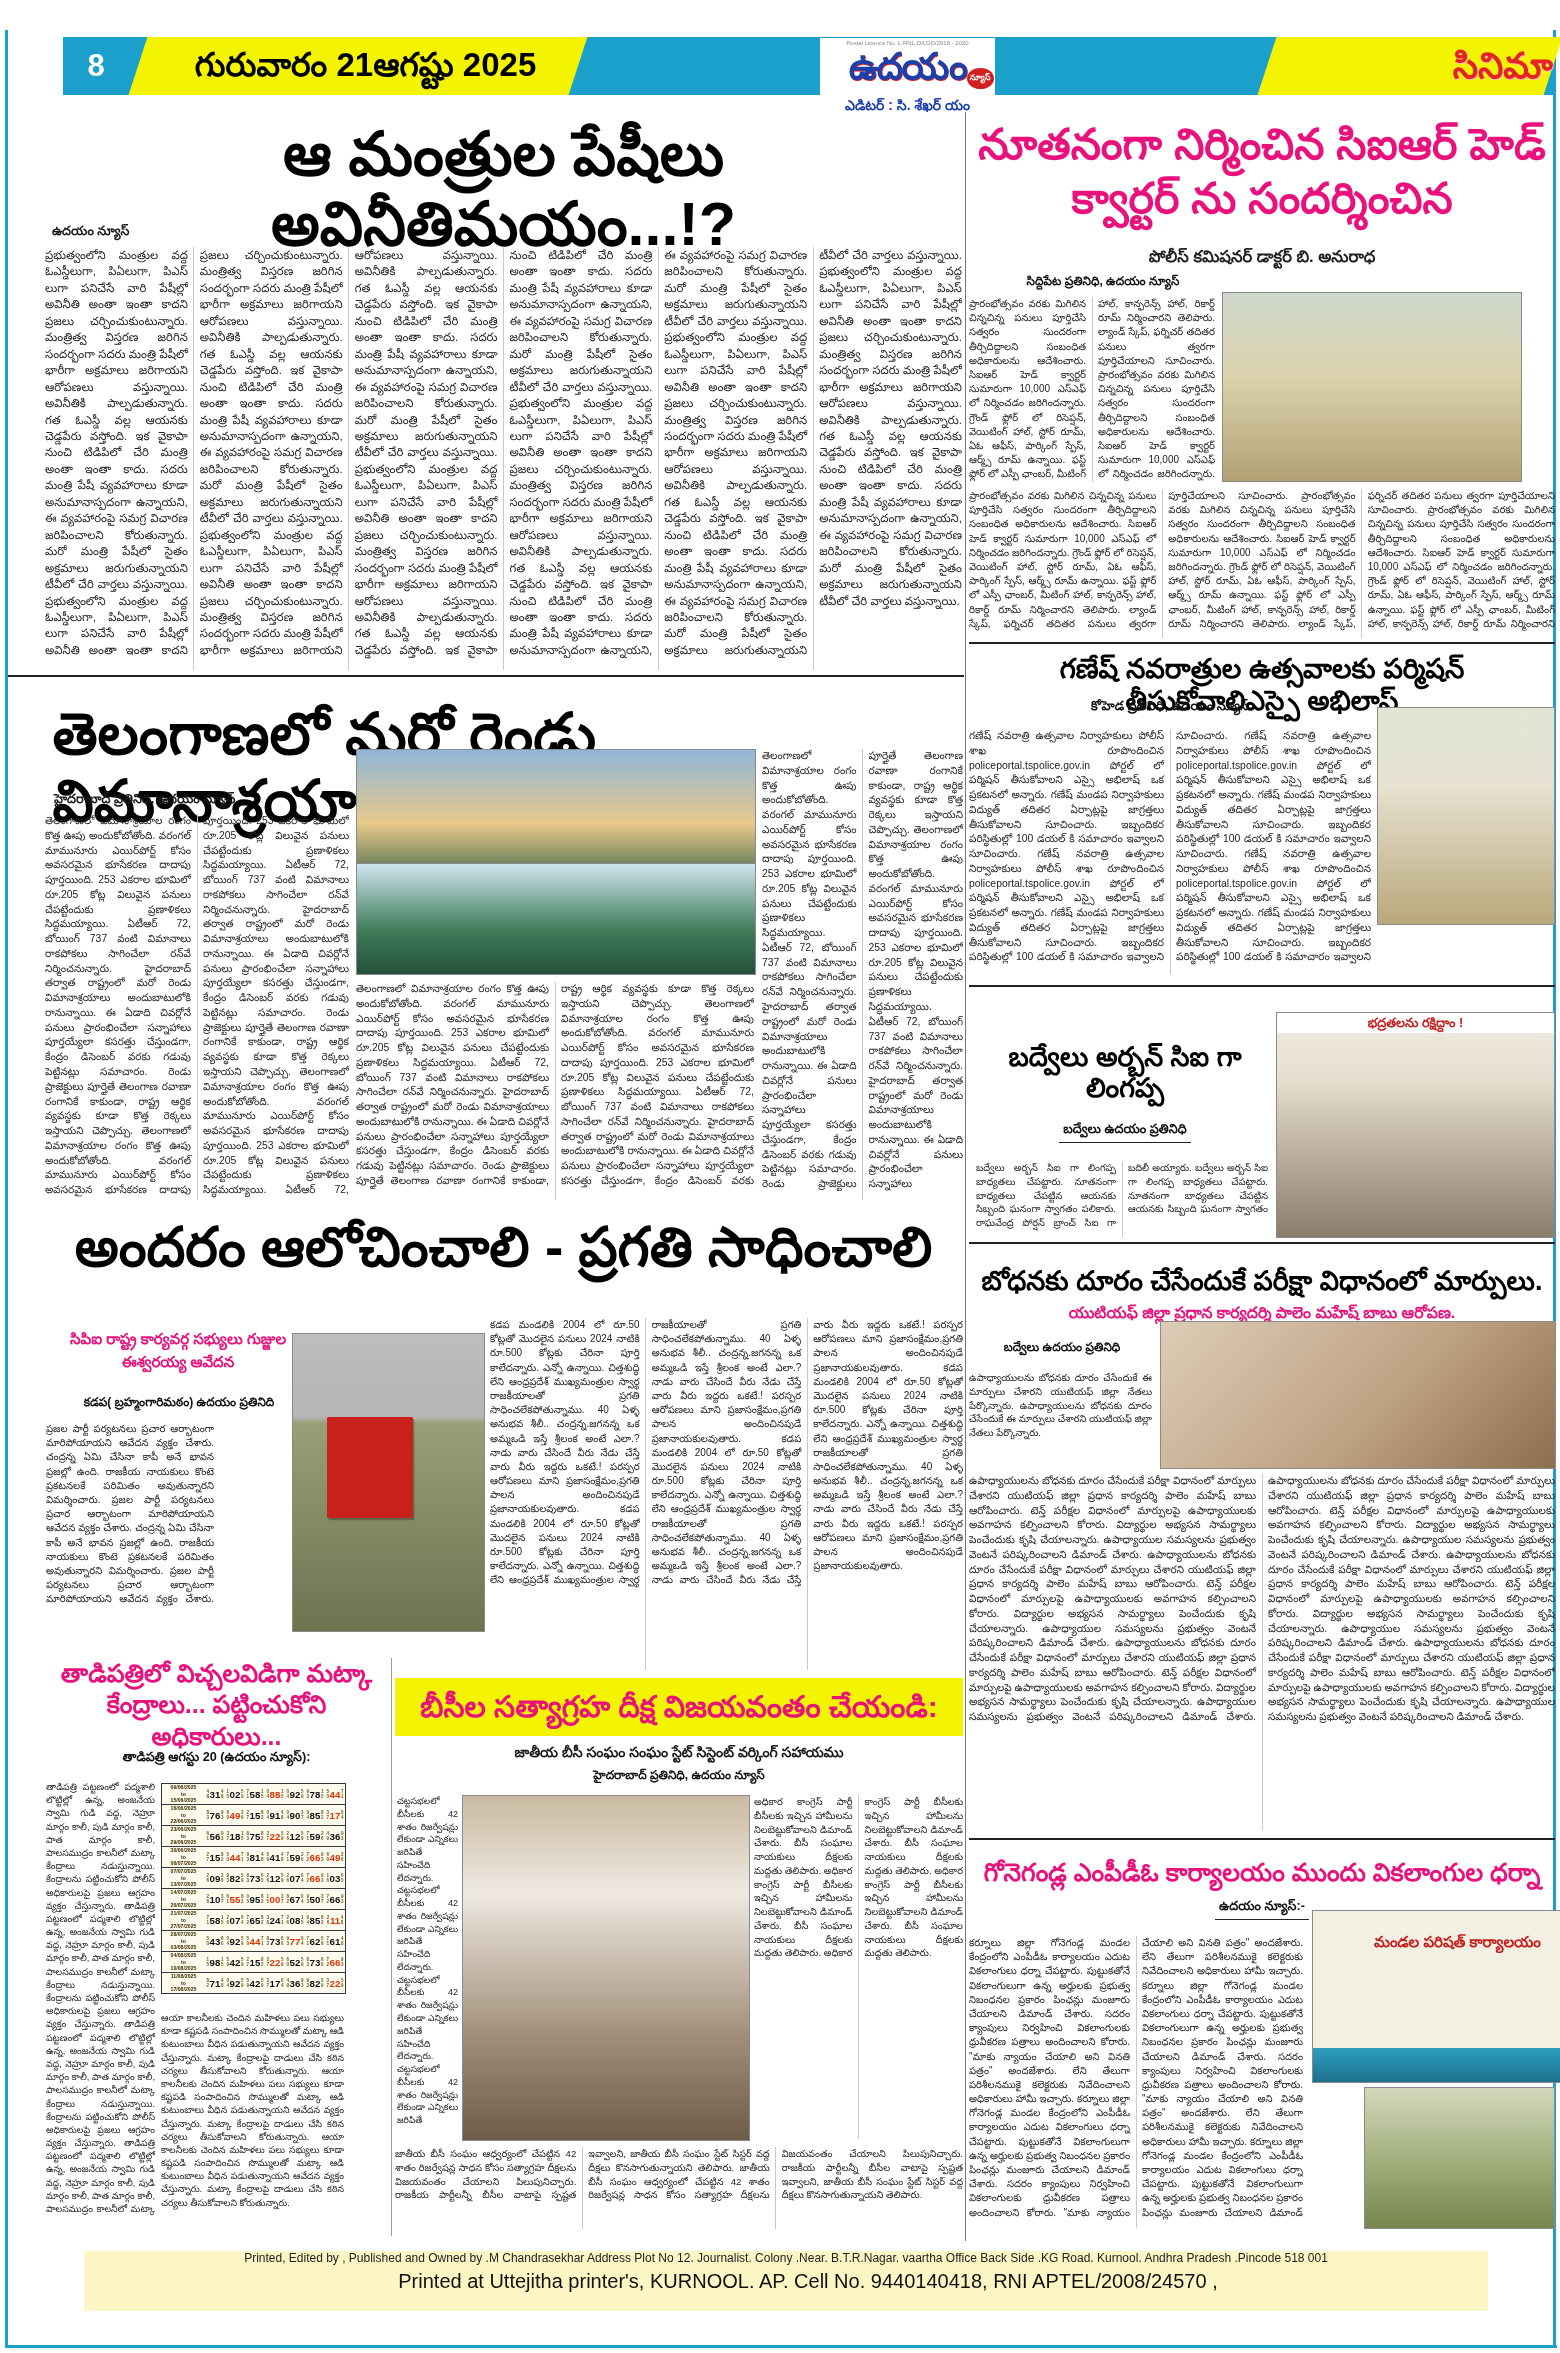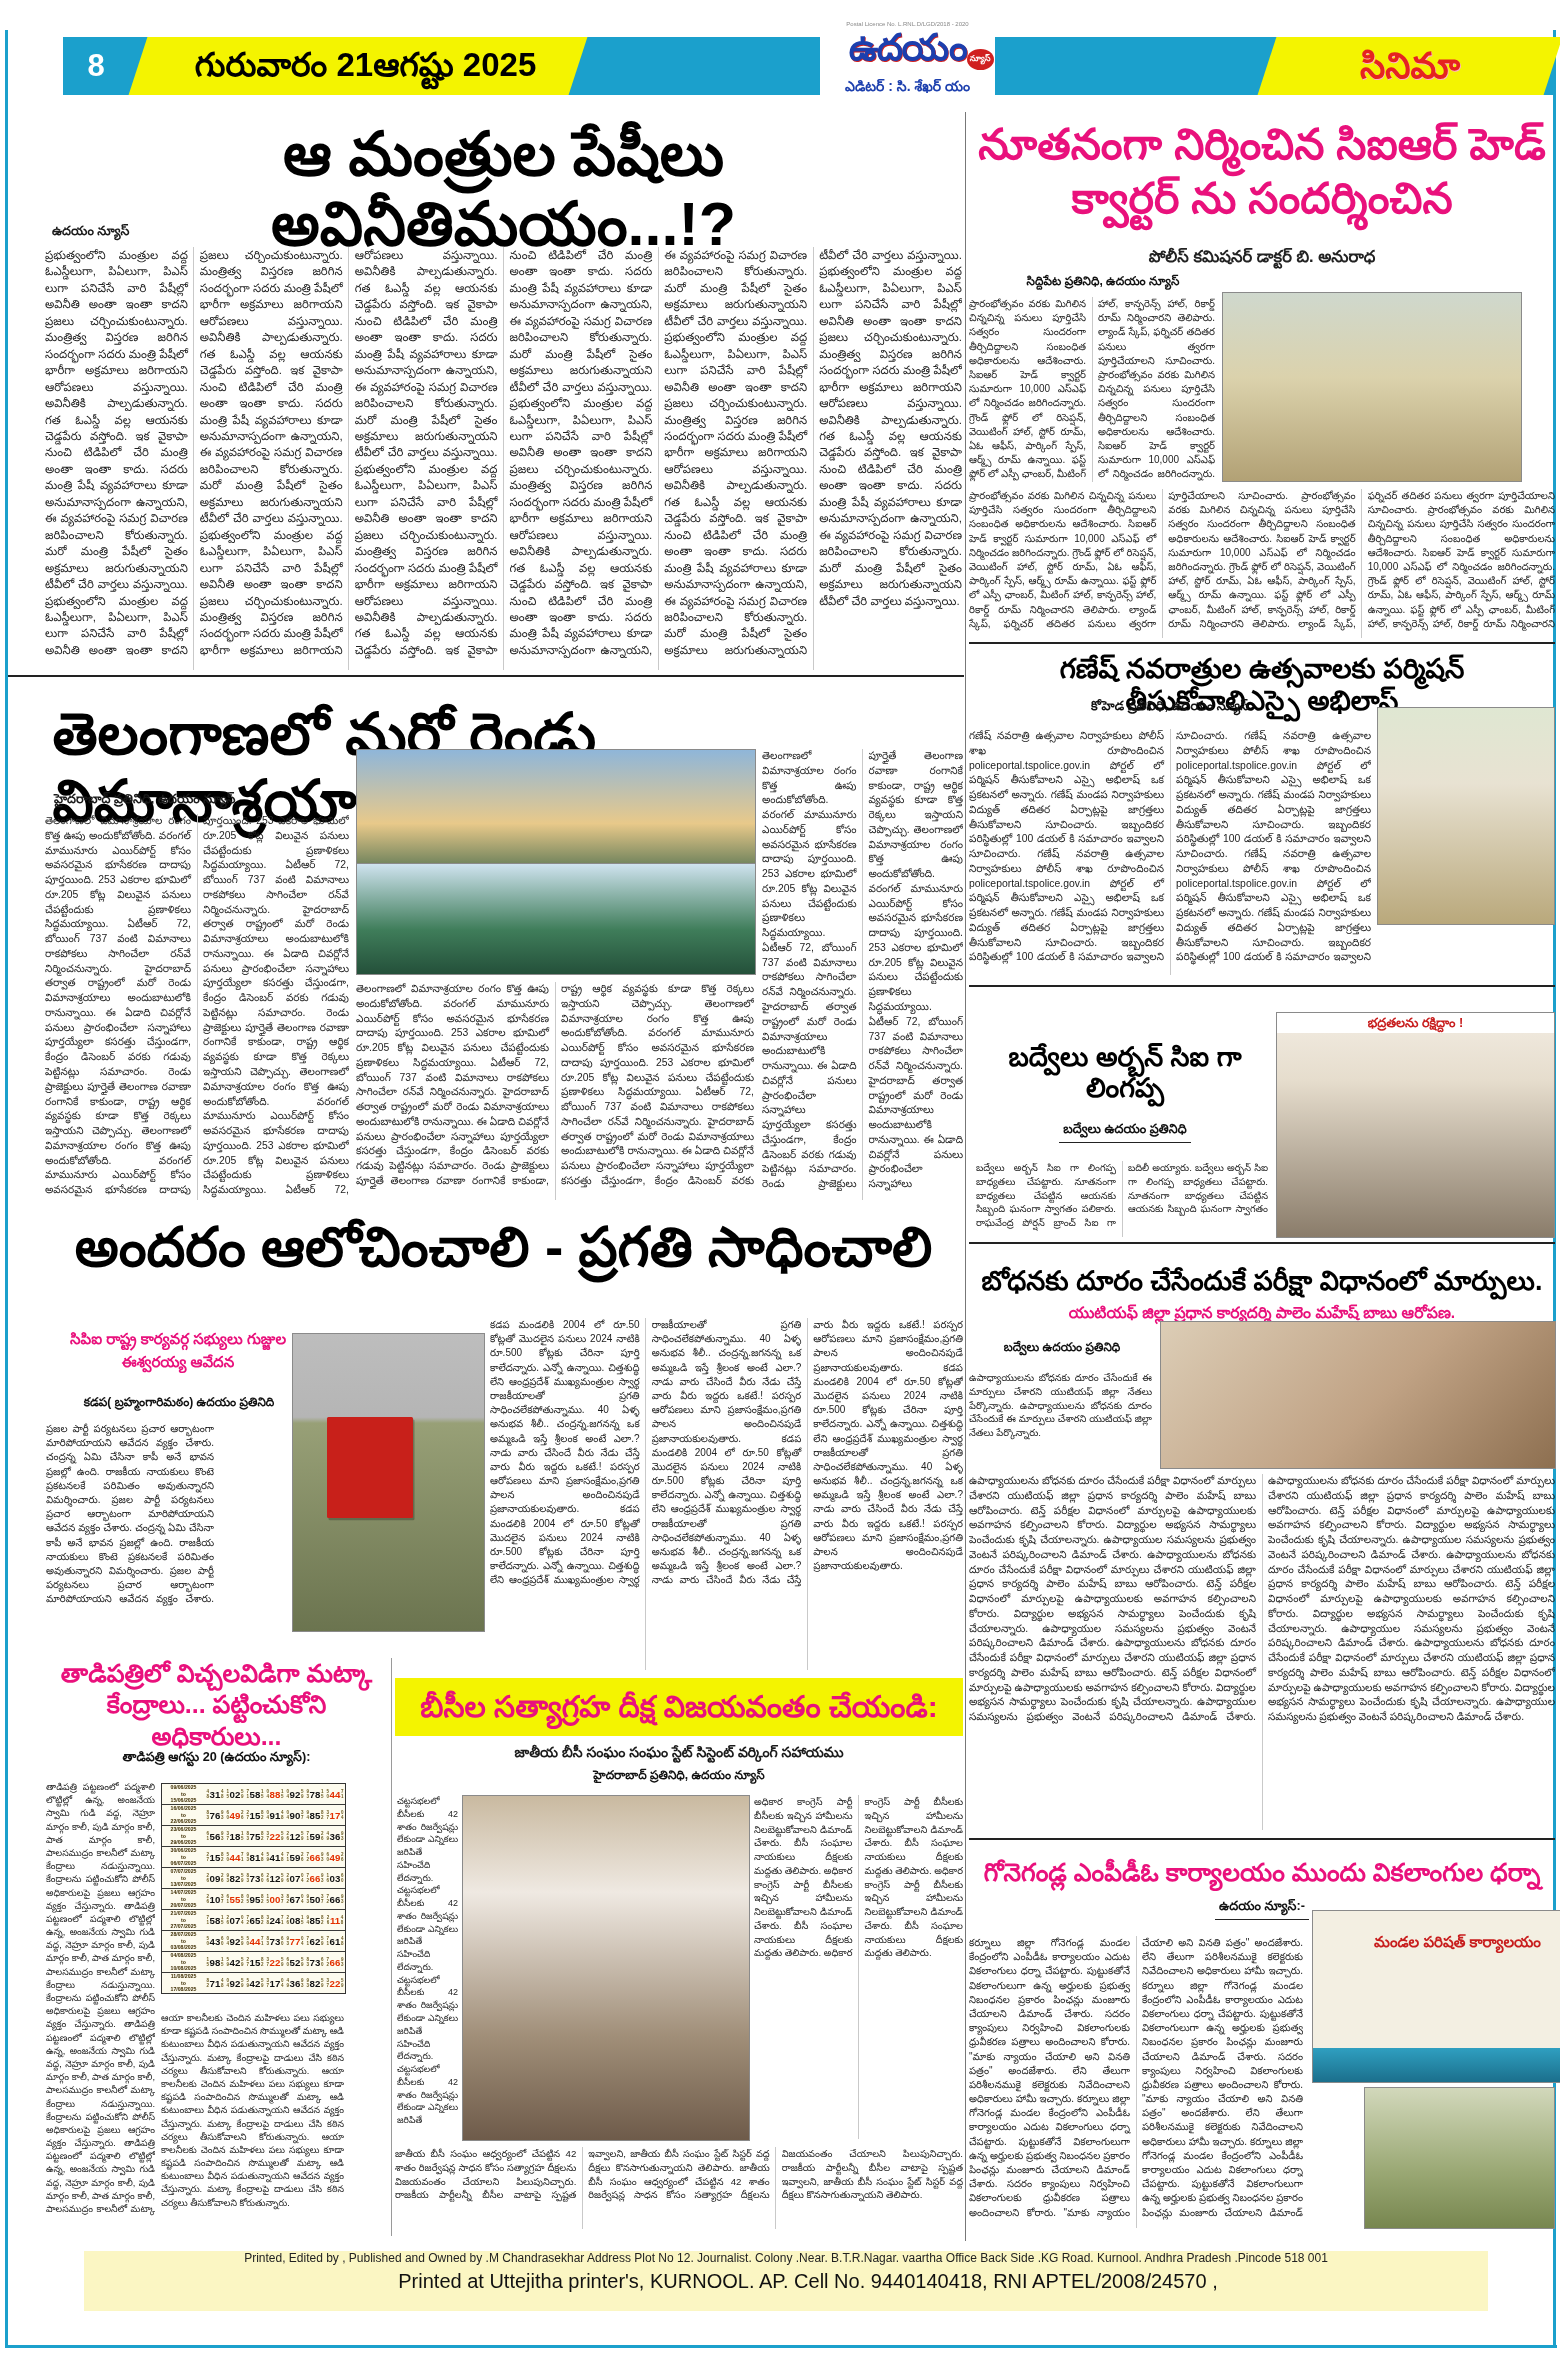--- a/index.html
+++ b/index.html
@@ -42,31 +42,31 @@
   <div class="abs cyan" style="left:1553px;top:30px;width:3px;height:2318px;"></div>
   <div class="abs cyan" style="left:4.5px;top:2345px;width:1552px;height:3px;"></div>
 
   <div class="abs cyan" style="left:63px;top:37px;width:1490px;height:58px;"></div>
   <div class="abs" style="left:72px;top:43px;width:48px;height:46px;display:flex;align-items:center;justify-content:center;">
     <span style="color:#fff;font-size:31px;font-weight:900;">8</span>
   </div>
   <div class="abs yellowband skew" style="left:138px;top:37px;width:440px;height:58px;"></div>
   <div class="abs" style="left:157px;top:46px;width:417px;text-align:center;font-size:33px;font-weight:900;color:#000;">గురువారం 21ఆగష్టు 2025</div>
 
-  <div class="abs" style="left:820px;top:19px;width:175px;height:80px;background:#fff;text-align:center;">
+  <div class="abs" style="left:820px;top:38px;width:175px;height:80px;background:#fff;text-align:center;">
     <div style="font-size:6px;color:#888;margin-top:1.5px;">Postal Licence No. L.RNL.D/LGD/2018 - 2020</div>
     <div style="position:relative;">
       <span style="font-size:37px;font-weight:900;color:#1c3fae;text-shadow:0.7px 0.7px 0 #d02020;letter-spacing:-1.5px;">ఉదయం</span>
       <span style="position:absolute;right:1.5px;bottom:7.5px;background:#d02020;color:#fff;font-size:8.2px;font-weight:bold;border-radius:50%;padding:5.2px 3px;">న్యూస్</span>
     </div>
     <div style="font-size:14px;font-weight:bold;color:#1c3fae;">ఎడిటర్ : సి. శేఖర్ యం</div>
   </div>
 
   <div class="abs yellowband skew" style="left:1267px;top:37px;width:286px;height:58px;"></div>
-  <div class="abs" style="left:1267px;top:45px;width:286px;text-align:center;font-size:36px;font-weight:900;color:#e5231f;text-shadow:0.7px 0.7px 0 #ffb3c8;">సినిమా</div>
+  <div class="abs" style="left:1267px;top:45px;width:286px;text-align:right;font-size:36px;font-weight:900;color:#e5231f;text-shadow:0.7px 0.7px 0 #ffb3c8;">సినిమా</div>
 
   <div class="abs hl-black" style="left:45px;top:119px;width:917px;font-size:61px;">ఆ మంత్రుల పేషీలు అవినీతిమయం...!?</div>
   <div class="abs" style="left:52px;top:224px;width:149px;font-size:12.7px;font-weight:bold;">ఉదయం న్యూస్</div>
   <div class="abs body-text" style="left:45px;top:247px;width:917px;height:423px;column-count:6;font-size:11.6px;">ప్రభుత్వంలోని మంత్రుల వద్ద ఓఎస్డీలుగా, పిఏలుగా, పిఎస్ లుగా పనిచేసే వారి పేషీల్లో అవినీతి అంతా ఇంతా కాదని ప్రజలు చర్చించుకుంటున్నారు. మంత్రిత్వ విస్తరణ జరిగిన సందర్భంగా సదరు మంత్రి పేషీలో భారీగా అక్రమాలు జరిగాయని ఆరోపణలు వస్తున్నాయి. అవినీతికి పాల్పడుతున్నారు. గత ఓఎస్డీ వల్ల ఆయనకు చెడ్డపేరు వస్తోంది. ఇక వైకాపా నుంచి టిడిపిలో చేరి మంత్రి అంతా ఇంతా కాదు. సదరు మంత్రి పేషీ వ్యవహారాలు కూడా అనుమానాస్పదంగా ఉన్నాయని, ఈ వ్యవహారంపై సమగ్ర విచారణ జరిపించాలని కోరుతున్నారు. మరో మంత్రి పేషీలో సైతం అక్రమాలు జరుగుతున్నాయని టీవీలో చేరి వార్తలు వస్తున్నాయి.  ప్రభుత్వంలోని మంత్రుల వద్ద ఓఎస్డీలుగా, పిఏలుగా, పిఎస్ లుగా పనిచేసే వారి పేషీల్లో అవినీతి అంతా ఇంతా కాదని ప్రజలు చర్చించుకుంటున్నారు. మంత్రిత్వ విస్తరణ జరిగిన సందర్భంగా సదరు మంత్రి పేషీలో భారీగా అక్రమాలు జరిగాయని ఆరోపణలు వస్తున్నాయి. అవినీతికి పాల్పడుతున్నారు. గత ఓఎస్డీ వల్ల ఆయనకు చెడ్డపేరు వస్తోంది. ఇక వైకాపా నుంచి టిడిపిలో చేరి మంత్రి అంతా ఇంతా కాదు. సదరు మంత్రి పేషీ వ్యవహారాలు కూడా అనుమానాస్పదంగా ఉన్నాయని, ఈ వ్యవహారంపై సమగ్ర విచారణ జరిపించాలని కోరుతున్నారు. మరో మంత్రి పేషీలో సైతం అక్రమాలు జరుగుతున్నాయని టీవీలో చేరి వార్తలు వస్తున్నాయి.  ప్రభుత్వంలోని మంత్రుల వద్ద ఓఎస్డీలుగా, పిఏలుగా, పిఎస్ లుగా పనిచేసే వారి పేషీల్లో అవినీతి అంతా ఇంతా కాదని ప్రజలు చర్చించుకుంటున్నారు. మంత్రిత్వ విస్తరణ జరిగిన సందర్భంగా సదరు మంత్రి పేషీలో భారీగా అక్రమాలు జరిగాయని ఆరోపణలు వస్తున్నాయి. అవినీతికి పాల్పడుతున్నారు. గత ఓఎస్డీ వల్ల ఆయనకు చెడ్డపేరు వస్తోంది. ఇక వైకాపా నుంచి టిడిపిలో చేరి మంత్రి అంతా ఇంతా కాదు. సదరు మంత్రి పేషీ వ్యవహారాలు కూడా అనుమానాస్పదంగా ఉన్నాయని, ఈ వ్యవహారంపై సమగ్ర విచారణ జరిపించాలని కోరుతున్నారు. మరో మంత్రి పేషీలో సైతం అక్రమాలు జరుగుతున్నాయని టీవీలో చేరి వార్తలు వస్తున్నాయి.  ప్రభుత్వంలోని మంత్రుల వద్ద ఓఎస్డీలుగా, పిఏలుగా, పిఎస్ లుగా పనిచేసే వారి పేషీల్లో అవినీతి అంతా ఇంతా కాదని ప్రజలు చర్చించుకుంటున్నారు. మంత్రిత్వ విస్తరణ జరిగిన సందర్భంగా సదరు మంత్రి పేషీలో భారీగా అక్రమాలు జరిగాయని ఆరోపణలు వస్తున్నాయి. అవినీతికి పాల్పడుతున్నారు. గత ఓఎస్డీ వల్ల ఆయనకు చెడ్డపేరు వస్తోంది. ఇక వైకాపా నుంచి టిడిపిలో చేరి మంత్రి అంతా ఇంతా కాదు. సదరు మంత్రి పేషీ వ్యవహారాలు కూడా అనుమానాస్పదంగా ఉన్నాయని, ఈ వ్యవహారంపై సమగ్ర విచారణ జరిపించాలని కోరుతున్నారు. మరో మంత్రి పేషీలో సైతం అక్రమాలు జరుగుతున్నాయని టీవీలో చేరి వార్తలు వస్తున్నాయి.  ప్రభుత్వంలోని మంత్రుల వద్ద ఓఎస్డీలుగా, పిఏలుగా, పిఎస్ లుగా పనిచేసే వారి పేషీల్లో అవినీతి అంతా ఇంతా కాదని ప్రజలు చర్చించుకుంటున్నారు. మంత్రిత్వ విస్తరణ జరిగిన సందర్భంగా సదరు మంత్రి పేషీలో భారీగా అక్రమాలు జరిగాయని ఆరోపణలు వస్తున్నాయి. అవినీతికి పాల్పడుతున్నారు. గత ఓఎస్డీ వల్ల ఆయనకు చెడ్డపేరు వస్తోంది. ఇక వైకాపా నుంచి టిడిపిలో చేరి మంత్రి అంతా ఇంతా కాదు. సదరు మంత్రి పేషీ వ్యవహారాలు కూడా అనుమానాస్పదంగా ఉన్నాయని, ఈ వ్యవహారంపై సమగ్ర విచారణ జరిపించాలని కోరుతున్నారు. మరో మంత్రి పేషీలో సైతం అక్రమాలు జరుగుతున్నాయని టీవీలో చేరి వార్తలు వస్తున్నాయి.  ప్రభుత్వంలోని మంత్రుల వద్ద ఓఎస్డీలుగా, పిఏలుగా, పిఎస్ లుగా పనిచేసే వారి పేషీల్లో అవినీతి అంతా ఇంతా కాదని ప్రజలు చర్చించుకుంటున్నారు. మంత్రిత్వ విస్తరణ జరిగిన సందర్భంగా సదరు మంత్రి పేషీలో భారీగా అక్రమాలు జరిగాయని ఆరోపణలు వస్తున్నాయి. అవినీతికి పాల్పడుతున్నారు. గత ఓఎస్డీ వల్ల ఆయనకు చెడ్డపేరు వస్తోంది. ఇక వైకాపా నుంచి టిడిపిలో చేరి మంత్రి అంతా ఇంతా కాదు. సదరు మంత్రి పేషీ వ్యవహారాలు కూడా అనుమానాస్పదంగా ఉన్నాయని, ఈ వ్యవహారంపై సమగ్ర విచారణ జరిపించాలని కోరుతున్నారు. మరో మంత్రి పేషీలో సైతం అక్రమాలు జరుగుతున్నాయని టీవీలో చేరి వార్తలు వస్తున్నాయి.  ప్రభుత్వంలోని మంత్రుల వద్ద ఓఎస్డీలుగా, పిఏలుగా, పిఎస్ లుగా పనిచేసే వారి పేషీల్లో అవినీతి అంతా ఇంతా కాదని ప్రజలు చర్చించుకుంటున్నారు. మంత్రిత్వ విస్తరణ జరిగిన సందర్భంగా సదరు మంత్రి పేషీలో భారీగా అక్రమాలు జరిగాయని ఆరోపణలు వస్తున్నాయి. అవినీతికి పాల్పడుతున్నారు. గత ఓఎస్డీ వల్ల ఆయనకు చెడ్డపేరు వస్తోంది. ఇక వైకాపా నుంచి టిడిపిలో చేరి మంత్రి అంతా ఇంతా కాదు. సదరు మంత్రి పేషీ వ్యవహారాలు కూడా అనుమానాస్పదంగా ఉన్నాయని, ఈ వ్యవహారంపై సమగ్ర విచారణ జరిపించాలని కోరుతున్నారు. మరో మంత్రి పేషీలో సైతం అక్రమాలు జరుగుతున్నాయని టీవీలో చేరి వార్తలు వస్తున్నాయి. </div>
   <div class="rule-h" style="left:7.5px;top:675px;width:956px;"></div>
   <div class="rule-v" style="left:965px;top:112px;height:2129px;background:#777;"></div>
 
   <div class="abs hl-pink" style="left:969px;top:118px;width:586px;font-size:43px;">నూతనంగా నిర్మించిన సిఐఆర్ హెడ్ క్వార్టర్ ను సందర్శించిన</div>
   <div class="abs subhead-pink" style="left:969px;top:247px;width:586px;font-size:16.4px;color:#222;font-weight:bold;">పోలీస్ కమిషనర్ డాక్టర్ బి. అనురాధ</div>
   <div class="abs byline" style="left:969px;top:274px;width:268px;font-size:12px;">సిద్దిపేట ప్రతినిధి, ఉదయం న్యూస్</div>

